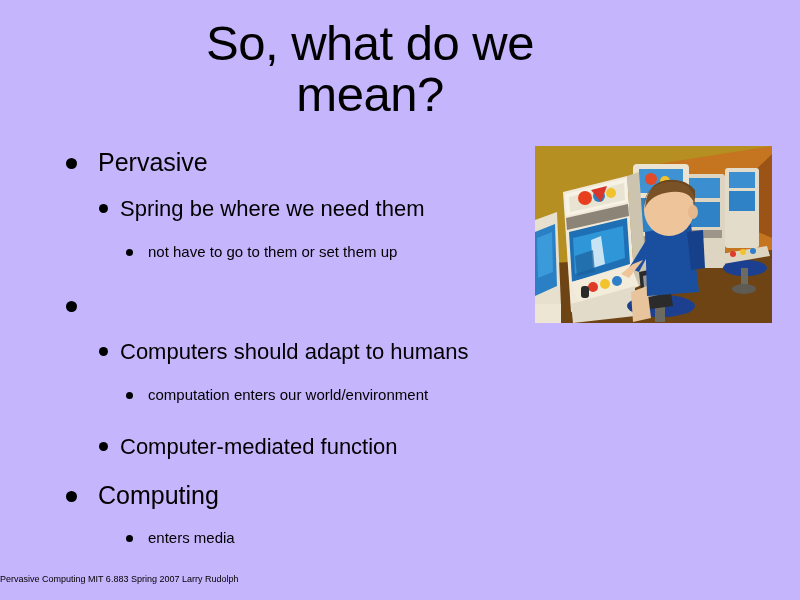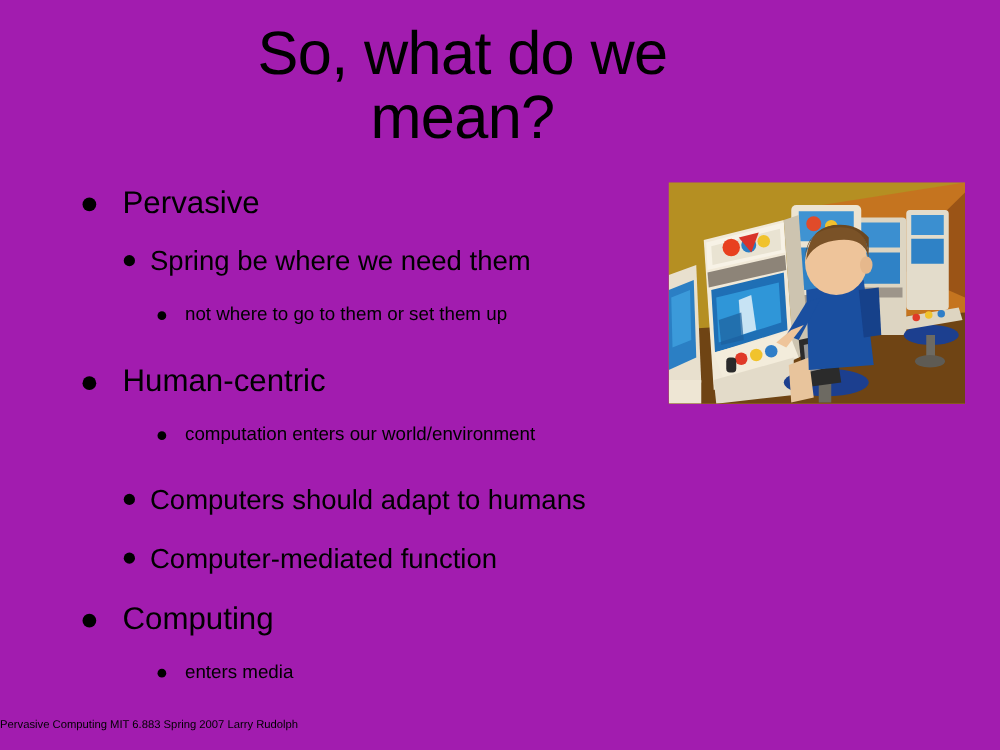--- a/index.html
+++ b/index.html
@@ -11,21 +11,21 @@
     height: 600px;
     background: #ffffff;
     font-family: "Liberation Sans", sans-serif;
     color: #000000;
     overflow: hidden;
   }
   .slide {
     position: relative;
     width: 800px;
     height: 600px;
-    background: #a21caf;
+    background: #c4b5fd;
   }
 
   
   .slide-title {
     position: absolute;
     left: 60px;
     top: 18px;
     width: 620px;
     text-align: center;
     font-size: 49px;
@@ -140,36 +140,35 @@
       <span class="bullet-text">Pervasive</span>
     </div>
 
     <div class="bullet-row lvl2">
       <span class="bullet-dot"></span>
       <span class="bullet-text">Spring be where we need them</span>
     </div>
 
     <div class="bullet-row lvl3">
       <span class="bullet-dot"></span>
-      <span class="bullet-text">not where to go to them or set them up</span>
+      <span class="bullet-text">not have to go to them or set them up</span>
     </div>
 
     <div class="bullet-row lvl1">
       <span class="bullet-dot"></span>
-      <span class="bullet-text">Human-centric</span>
+    </div>
+
+    <div class="bullet-row lvl2">
+      <span class="bullet-dot"></span>
+      <span class="bullet-text">Computers should adapt to humans</span>
     </div>
 
     <div class="bullet-row lvl3">
       <span class="bullet-dot"></span>
       <span class="bullet-text">computation enters our world/environment</span>
-    </div>
-
-    <div class="bullet-row lvl2">
-      <span class="bullet-dot"></span>
-      <span class="bullet-text">Computers should adapt to humans</span>
     </div>
 
     <div class="bullet-row lvl2">
       <span class="bullet-dot"></span>
       <span class="bullet-text">Computer-mediated function</span>
     </div>
 
     <div class="bullet-row lvl1">
       <span class="bullet-dot"></span>
       <span class="bullet-text">Computing</span>

